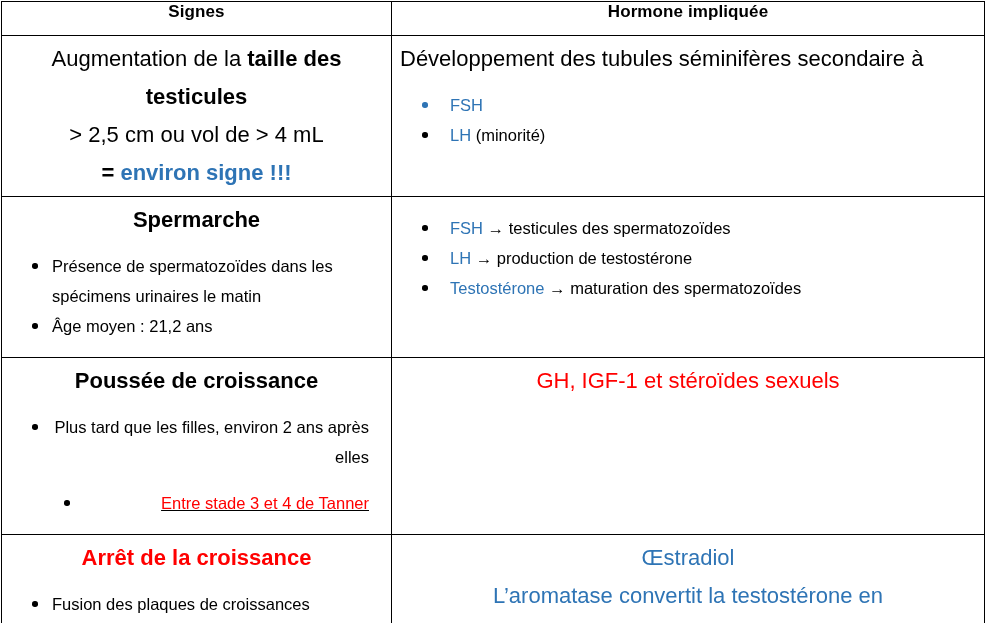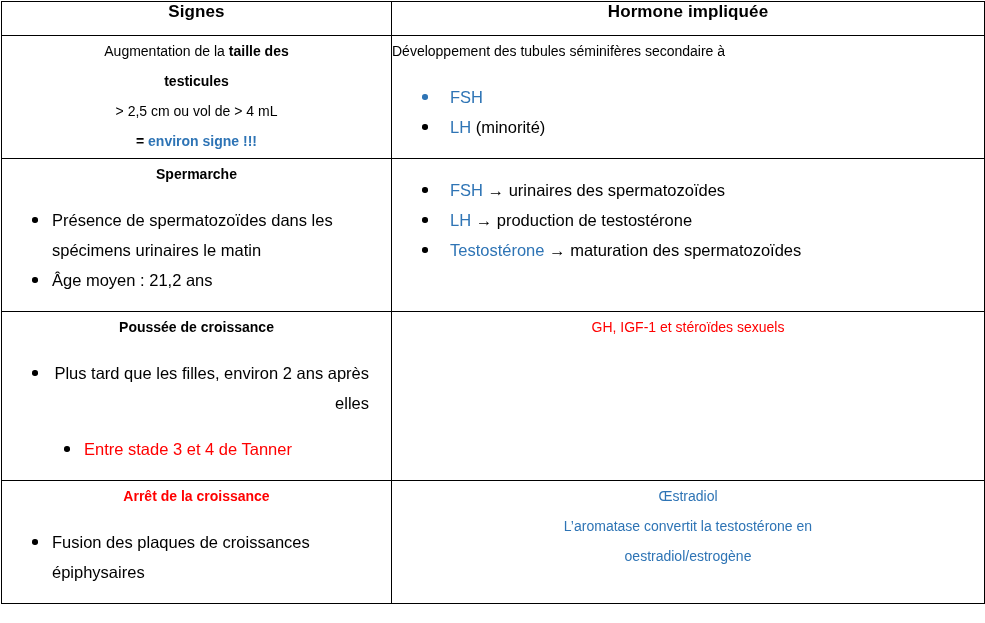--- a/index.html
+++ b/index.html
@@ -56,23 +56,23 @@
     padding: 7px 8px 8px 8px;
   }
   .cell-left {
     padding: 7px 6px 8px 6px;
   }
 
   .ctr { text-align: center; }
   .lft { text-align: left; }
 
   p.ln {
-    margin: 0;
-    padding: 0;
-    font-size: 14px;
+    margin: 8px;
+    padding: 0;
+    font-size: 22px;
     line-height: 30px;
     white-space: normal;
   }
 
   .b { font-weight: bold; }
   .blue { color: #2E74B5; }
   .red  { color: #FF0000; }
   .blk  { color: #000000; }
 
   
@@ -112,21 +112,22 @@
     padding-left: 34px;
     padding-right: 6px;
     text-align: left;
   }
   ul.bl-left-flat > li .dot { left: 14px; top: 12px; }
 
   
   ul.bl-sub > li {
     padding-left: 66px;
     padding-right: 6px;
-    text-align: left;
+    text-align: right;
+    text-decoration: underline;
   }
   ul.bl-sub > li .dot { left: 46px; top: 12px; }
 
   
   ul.bl-right > li {
     padding-left: 42px;
     text-align: left;
   }
   ul.bl-right > li .dot { left: 14px; top: 12px; }
 
@@ -179,21 +180,21 @@
               <span class="dot"></span><span>Présence de spermatozoïdes dans les spécimens urinaires le matin</span>
             </li>
             <li>
               <span class="dot"></span><span>Âge moyen : 21,2 ans</span>
             </li>
           </ul>
         </td>
         <td class="cell lft">
           <ul class="bl bl-right">
             <li>
-              <span class="dot"></span><span class="blue">FSH</span><span class="arrow"> → </span><span>urinaires des spermatozoïdes</span>
+              <span class="dot"></span><span class="blue">FSH</span><span class="arrow"> → </span><span>testicules des spermatozoïdes</span>
             </li>
             <li>
               <span class="dot"></span><span class="blue">LH</span><span class="arrow"> → </span><span>production de testostérone</span>
             </li>
             <li>
               <span class="dot"></span><span class="blue">Testostérone</span><span class="arrow"> → </span><span>maturation des spermatozoïdes</span>
             </li>
           </ul>
         </td>
       </tr>

